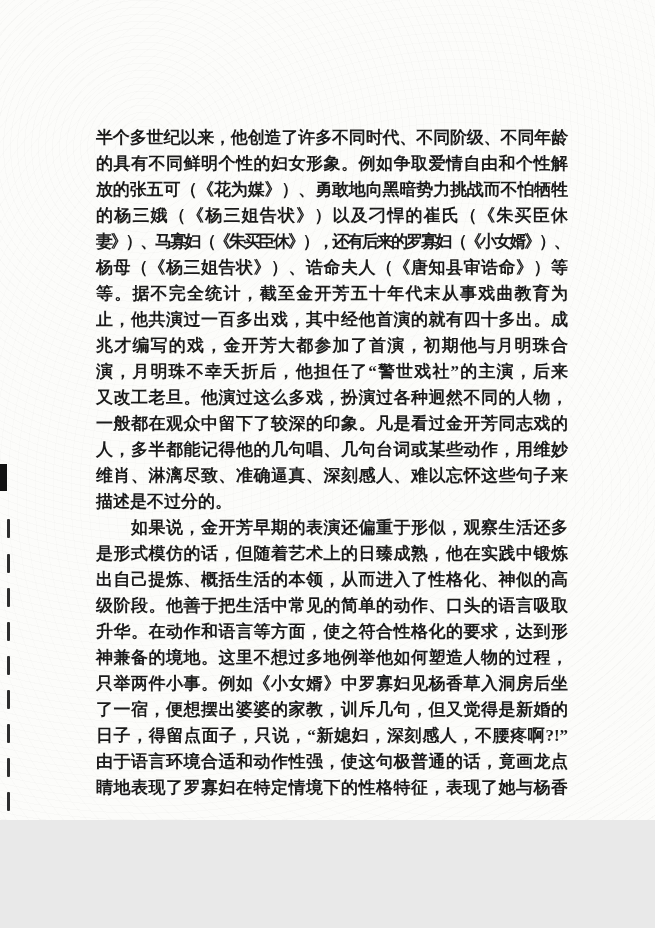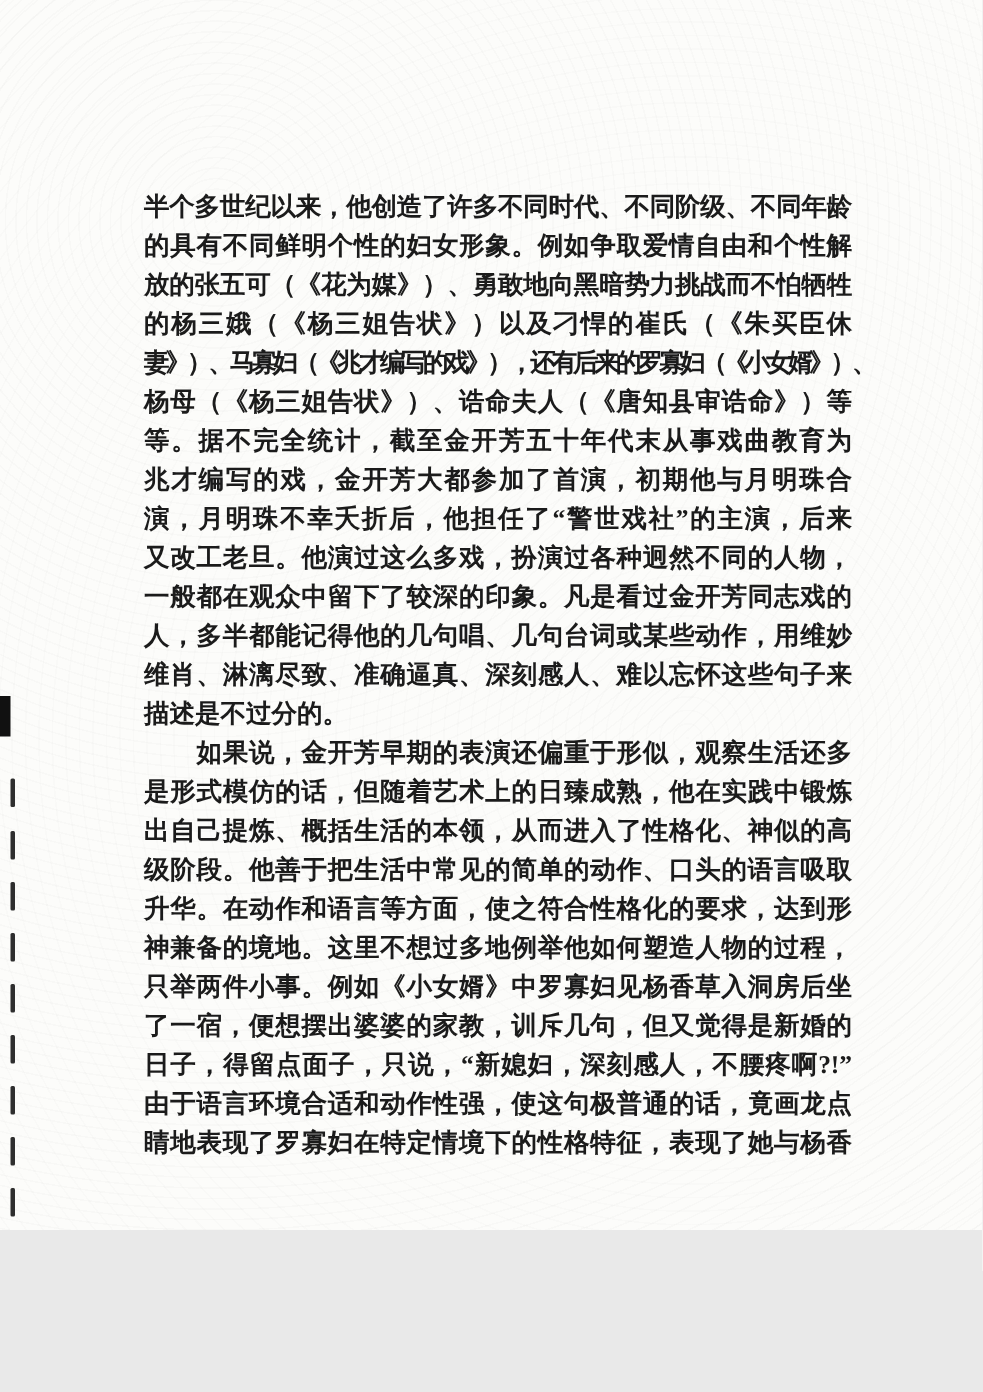--- a/index.html
+++ b/index.html
@@ -109,23 +109,24 @@
   <div class="bind-mark" style="top:792px"></div>
   <div class="bind-mark" style="top:826px"></div>
   <div class="bind-mark" style="top:860px"></div>
   <div class="bind-mark" style="top:892px"></div>
 
   <div class="textblock">
     <div class="line" style="white-space: nowrap; letter-spacing: -0.142857px;">半个多世纪以来，他创造了许多不同时代、不同阶级、不同年龄</div>
     <div class="line" style="white-space: nowrap;">的具有不同鲜明个性的妇女形象。例如争取爱情自由和个性解</div>
     <div class="line" style="white-space: nowrap; letter-spacing: -0.142857px;">放的张五可（《花为媒》）、勇敢地向黑暗势力挑战而不怕牺牲</div>
     <div class="line" style="white-space: nowrap;">的杨三娥（《杨三姐告状》）以及刁悍的崔氏（《朱买臣休</div>
-    <div class="line" style="white-space: nowrap; letter-spacing: -2.69697px;">妻》）、马寡妇（《兆才编写的戏》），还有后来的罗寡妇（《小女婿》）、</div>
+    <div class="line" style="white-space: nowrap; letter-spacing: -2.69697px;">妻》）、马寡妇（《朱买臣休》），还有后来的罗寡妇（《小女婿》）、</div>
     <div class="line" style="white-space: nowrap;">杨母（《杨三姐告状》）、诰命夫人（《唐知县审诰命》）等</div>
     <div class="line" style="white-space: nowrap;">等。据不完全统计，截至金开芳五十年代末从事戏曲教育为</div>
+    <div class="line" style="white-space: nowrap;">止，他共演过一百多出戏，其中经他首演的就有四十多出。成</div>
     <div class="line" style="white-space: nowrap;">兆才编写的戏，金开芳大都参加了首演，初期他与月明珠合</div>
     <div class="line" style="white-space: nowrap;">演，月明珠不幸夭折后，他担任了“警世戏社”的主演，后来</div>
     <div class="line" style="white-space: nowrap;">又改工老旦。他演过这么多戏，扮演过各种迥然不同的人物，</div>
     <div class="line" style="white-space: nowrap;">一般都在观众中留下了较深的印象。凡是看过金开芳同志戏的</div>
     <div class="line" style="white-space: nowrap;">人，多半都能记得他的几句唱、几句台词或某些动作，用维妙</div>
     <div class="line" style="white-space: nowrap;">维肖、淋漓尽致、准确逼真、深刻感人、难以忘怀这些句子来</div>
     <div class="line noJust" style="white-space: nowrap;">描述是不过分的。</div>
     <div class="line" style="white-space: nowrap;">　　如果说，金开芳早期的表演还偏重于形似，观察生活还多</div>
     <div class="line" style="white-space: nowrap;">是形式模仿的话，但随着艺术上的日臻成熟，他在实践中锻炼</div>
     <div class="line" style="white-space: nowrap;">出自己提炼、概括生活的本领，从而进入了性格化、神似的高</div>

